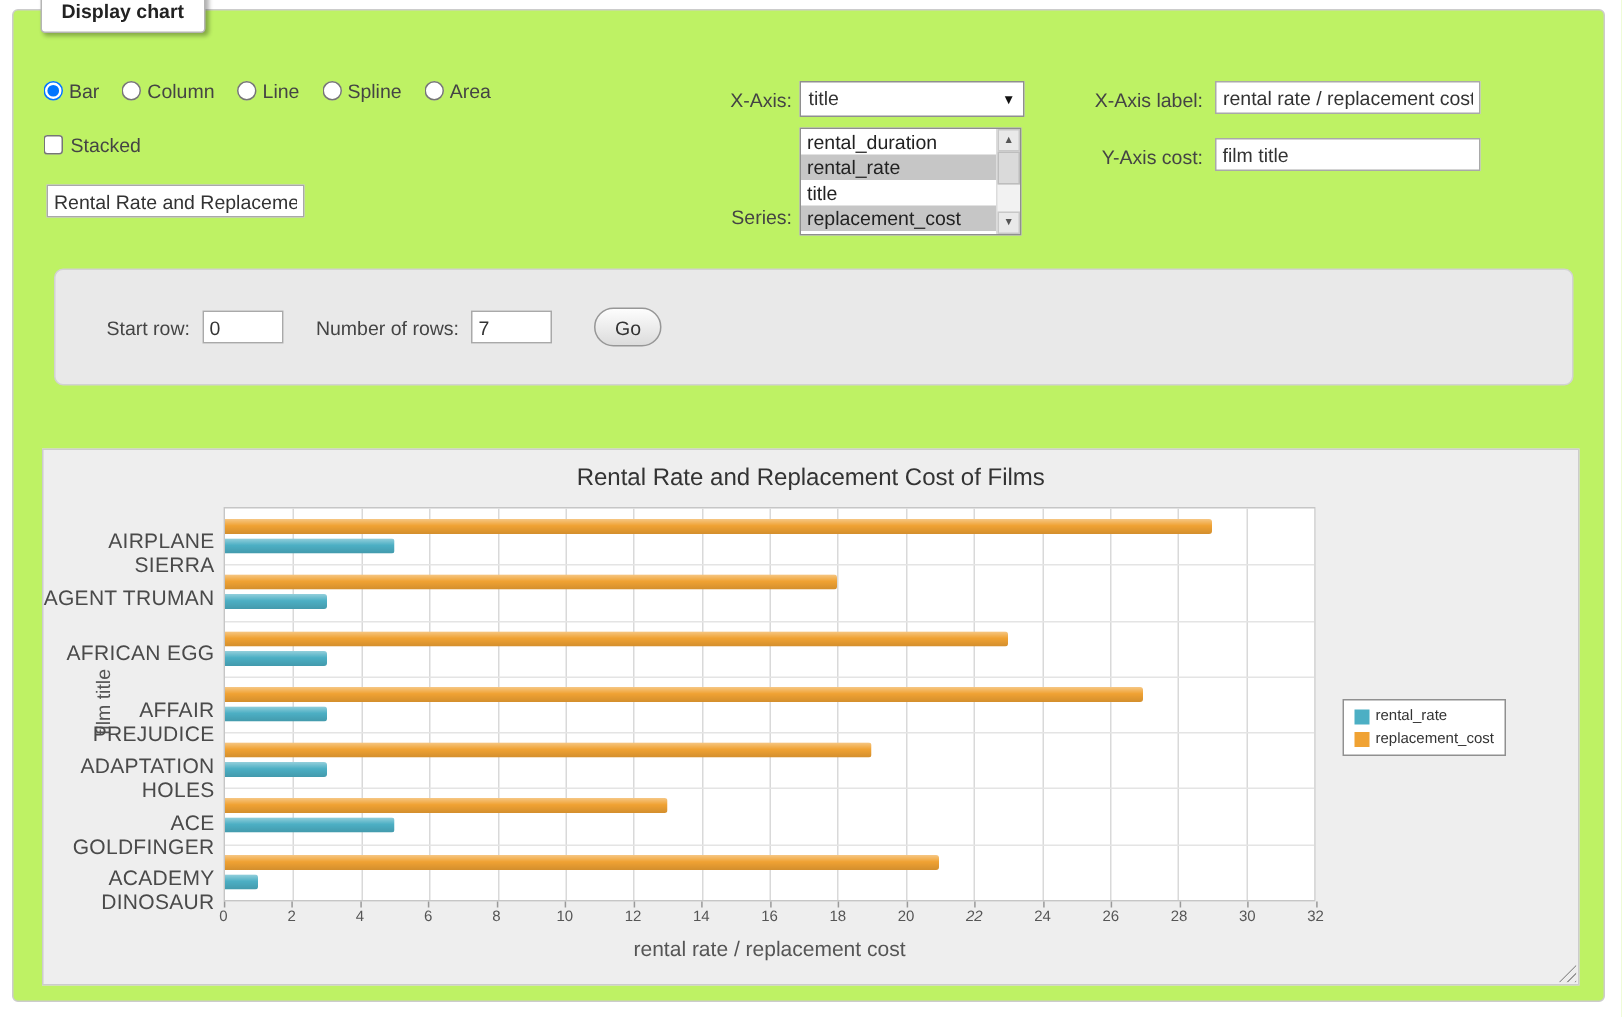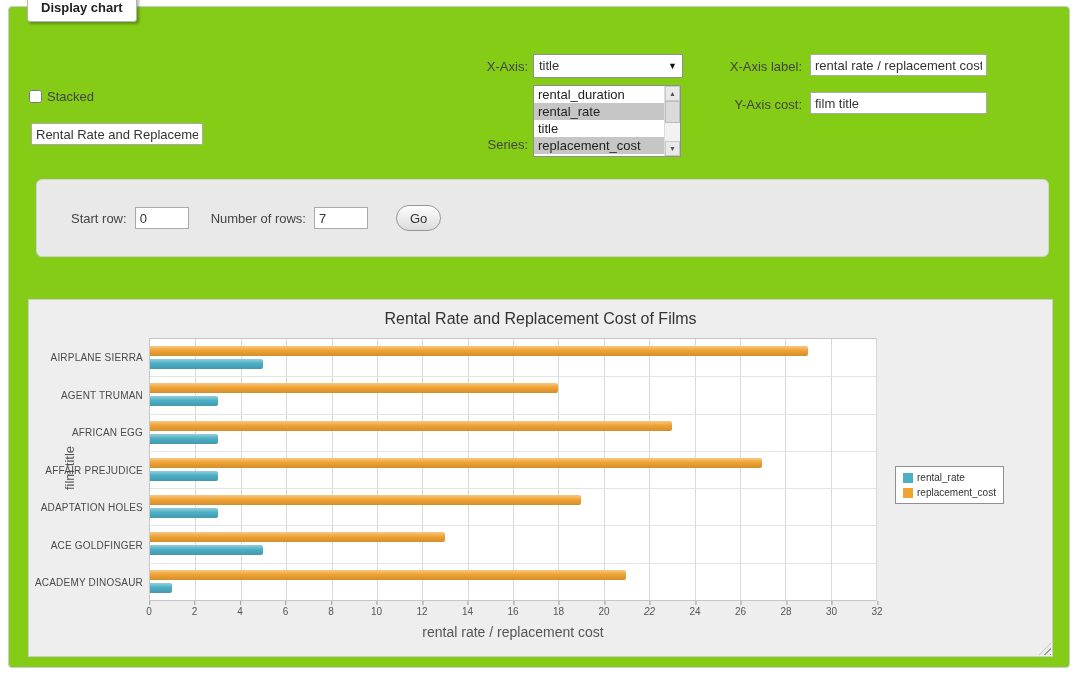--- a/index.html
+++ b/index.html
@@ -1,17 +1,17 @@
 <!DOCTYPE html>
 <html><head>
 <meta charset="utf-8">
 <style>
   * { box-sizing: border-box; margin: 0; padding: 0; }
   html,body { width:1081px; height:681px; background:#fff; font-family:"Liberation Sans", sans-serif; font-size:13px; color:#333; }
-  .main-fieldset { position:absolute; left:8px; top:6px; width:1062px; height:662px; border:1px solid #ccc; border-radius:4px; background:#84cc16; }
+  .main-fieldset { position:absolute; left:8px; top:6px; width:1062px; height:662px; border:1px solid #ccc; border-radius:4px; background:#bef264; }
   .fieldset-legend { position:absolute; left:18px; top:-14px; background:#fff; border:1px solid #b5b5b5; border-radius:3px; box-shadow:2px 2px 3px rgba(0,0,0,.3); padding:6px 13px; font-weight:bold; font-size:13px; color:#222; }
 
   
   .radio-group { position:absolute; left:20px; top:46px; display:flex; gap:15px; align-items:center; }
   .radio-item { display:flex; align-items:center; gap:4px; color:#444; cursor:default; }
   .stacked-row { position:absolute; left:20px; top:82px; display:flex; align-items:center; gap:5px; color:#444; }
   .chart-title-input { position:absolute; left:22px; top:116px; width:172px; }
   input[type=text] { border:1px solid #a9a9a9; height:22px; font-size:13px; padding:1px 4px; color:#333; font-family:"Liberation Sans", sans-serif; width:100%; background:#fff; }
   .field-label { position:absolute; text-align:right; color:#444; }
   .lbl-xaxis { left:424px; top:52px; width:95px; }
@@ -41,39 +41,61 @@
 
   
   .chart-panel { position:absolute; left:19px; top:292px; width:1025px; height:358px; background:#eee; border:1px solid #ccc; }
   .chart-title { position:absolute; left:0; top:10px; width:100%; text-align:center; font-size:16px; color:#333; }
   .plot { position:absolute; left:120px; top:38px; width:728px; height:263px; background:#fff; border:1px solid #c6c6c6; }
   .vgrid { position:absolute; top:0; bottom:0; width:1px; background:#d9d9d9; }
   .hgrid { position:absolute; left:0; right:0; height:1px; background:#e4e4e4; }
   .bar { position:absolute; height:10px; border-radius:0 2px 2px 0;
          background-image:linear-gradient(rgba(255,255,255,.4), rgba(255,255,255,0) 45%, rgba(0,0,0,.12)); }
   .cat-labels { position:absolute; left:0; top:38px; width:114px; height:263px; }
-  .cat-label { position:absolute; right:0; width:114px; text-align:right; font-size:10px; color:#4a4a4a; letter-spacing:.2px; }
+  .cat-label { position:absolute; right:0; width:114px; text-align:right; font-size:14px; color:#4a4a4a; letter-spacing:.2px; }
   .x-ticks { position:absolute; left:120px; top:306px; width:728px; height:14px; }
   .tick-label { position:absolute; transform:translateX(-50%); font-size:10px; color:#555; }
   .tick-label::before { content:''; position:absolute; left:50%; top:-5px; width:1px; height:4px; background:#999; }
   .x-axis-title { position:absolute; left:120px; top:324px; width:728px; text-align:center; font-size:14px; color:#555; }
   .y-axis-title { position:absolute; left:40px; top:168px; transform:translate(-50%,-50%) rotate(-90deg); font-size:13px; color:#555; white-space:nowrap; }
   .chart-legend { position:absolute; left:866px; top:166px; background:#fff; border:1px solid #909090; padding:5px 7px; display:flex; flex-direction:column; gap:4px; }
   .legend-item { display:flex; align-items:center; gap:4px; font-size:10px; color:#333; white-space:nowrap; }
   .swatch { width:10px; height:10px; display:inline-block; }
   .resize-handle { position:absolute; right:1px; bottom:1px; width:12px; height:12px;
       background:repeating-linear-gradient(-45deg, #9a9a9a 0 1px, transparent 1px 4px);
       clip-path:polygon(100% 0, 100% 100%, 0 100%); }
 </style>
 </head>
 <body>
 
 <div class="main-fieldset">
   <div class="fieldset-legend">Display chart</div>
 
+  <div class="radio-group">
+      <label class="radio-item">
+        <input type="radio" name="charttype" checked="" style="">
+        <span>Bar</span>
+      </label>
+      <label class="radio-item">
+        <input type="radio" name="charttype" style="">
+        <span>Column</span>
+      </label>
+      <label class="radio-item">
+        <input type="radio" name="charttype" style="">
+        <span>Line</span>
+      </label>
+      <label class="radio-item">
+        <input type="radio" name="charttype" style="">
+        <span>Spline</span>
+      </label>
+      <label class="radio-item">
+        <input type="radio" name="charttype" style="">
+        <span>Area</span>
+      </label>
+    </div>
 
   <label class="stacked-row">
     <input type="checkbox" style="">
     <span>Stacked</span>
   </label>
 
   <div class="chart-title-input">
     <input type="text" value="Rental Rate and Replacement Cost of Films" style="">
   </div>
 

